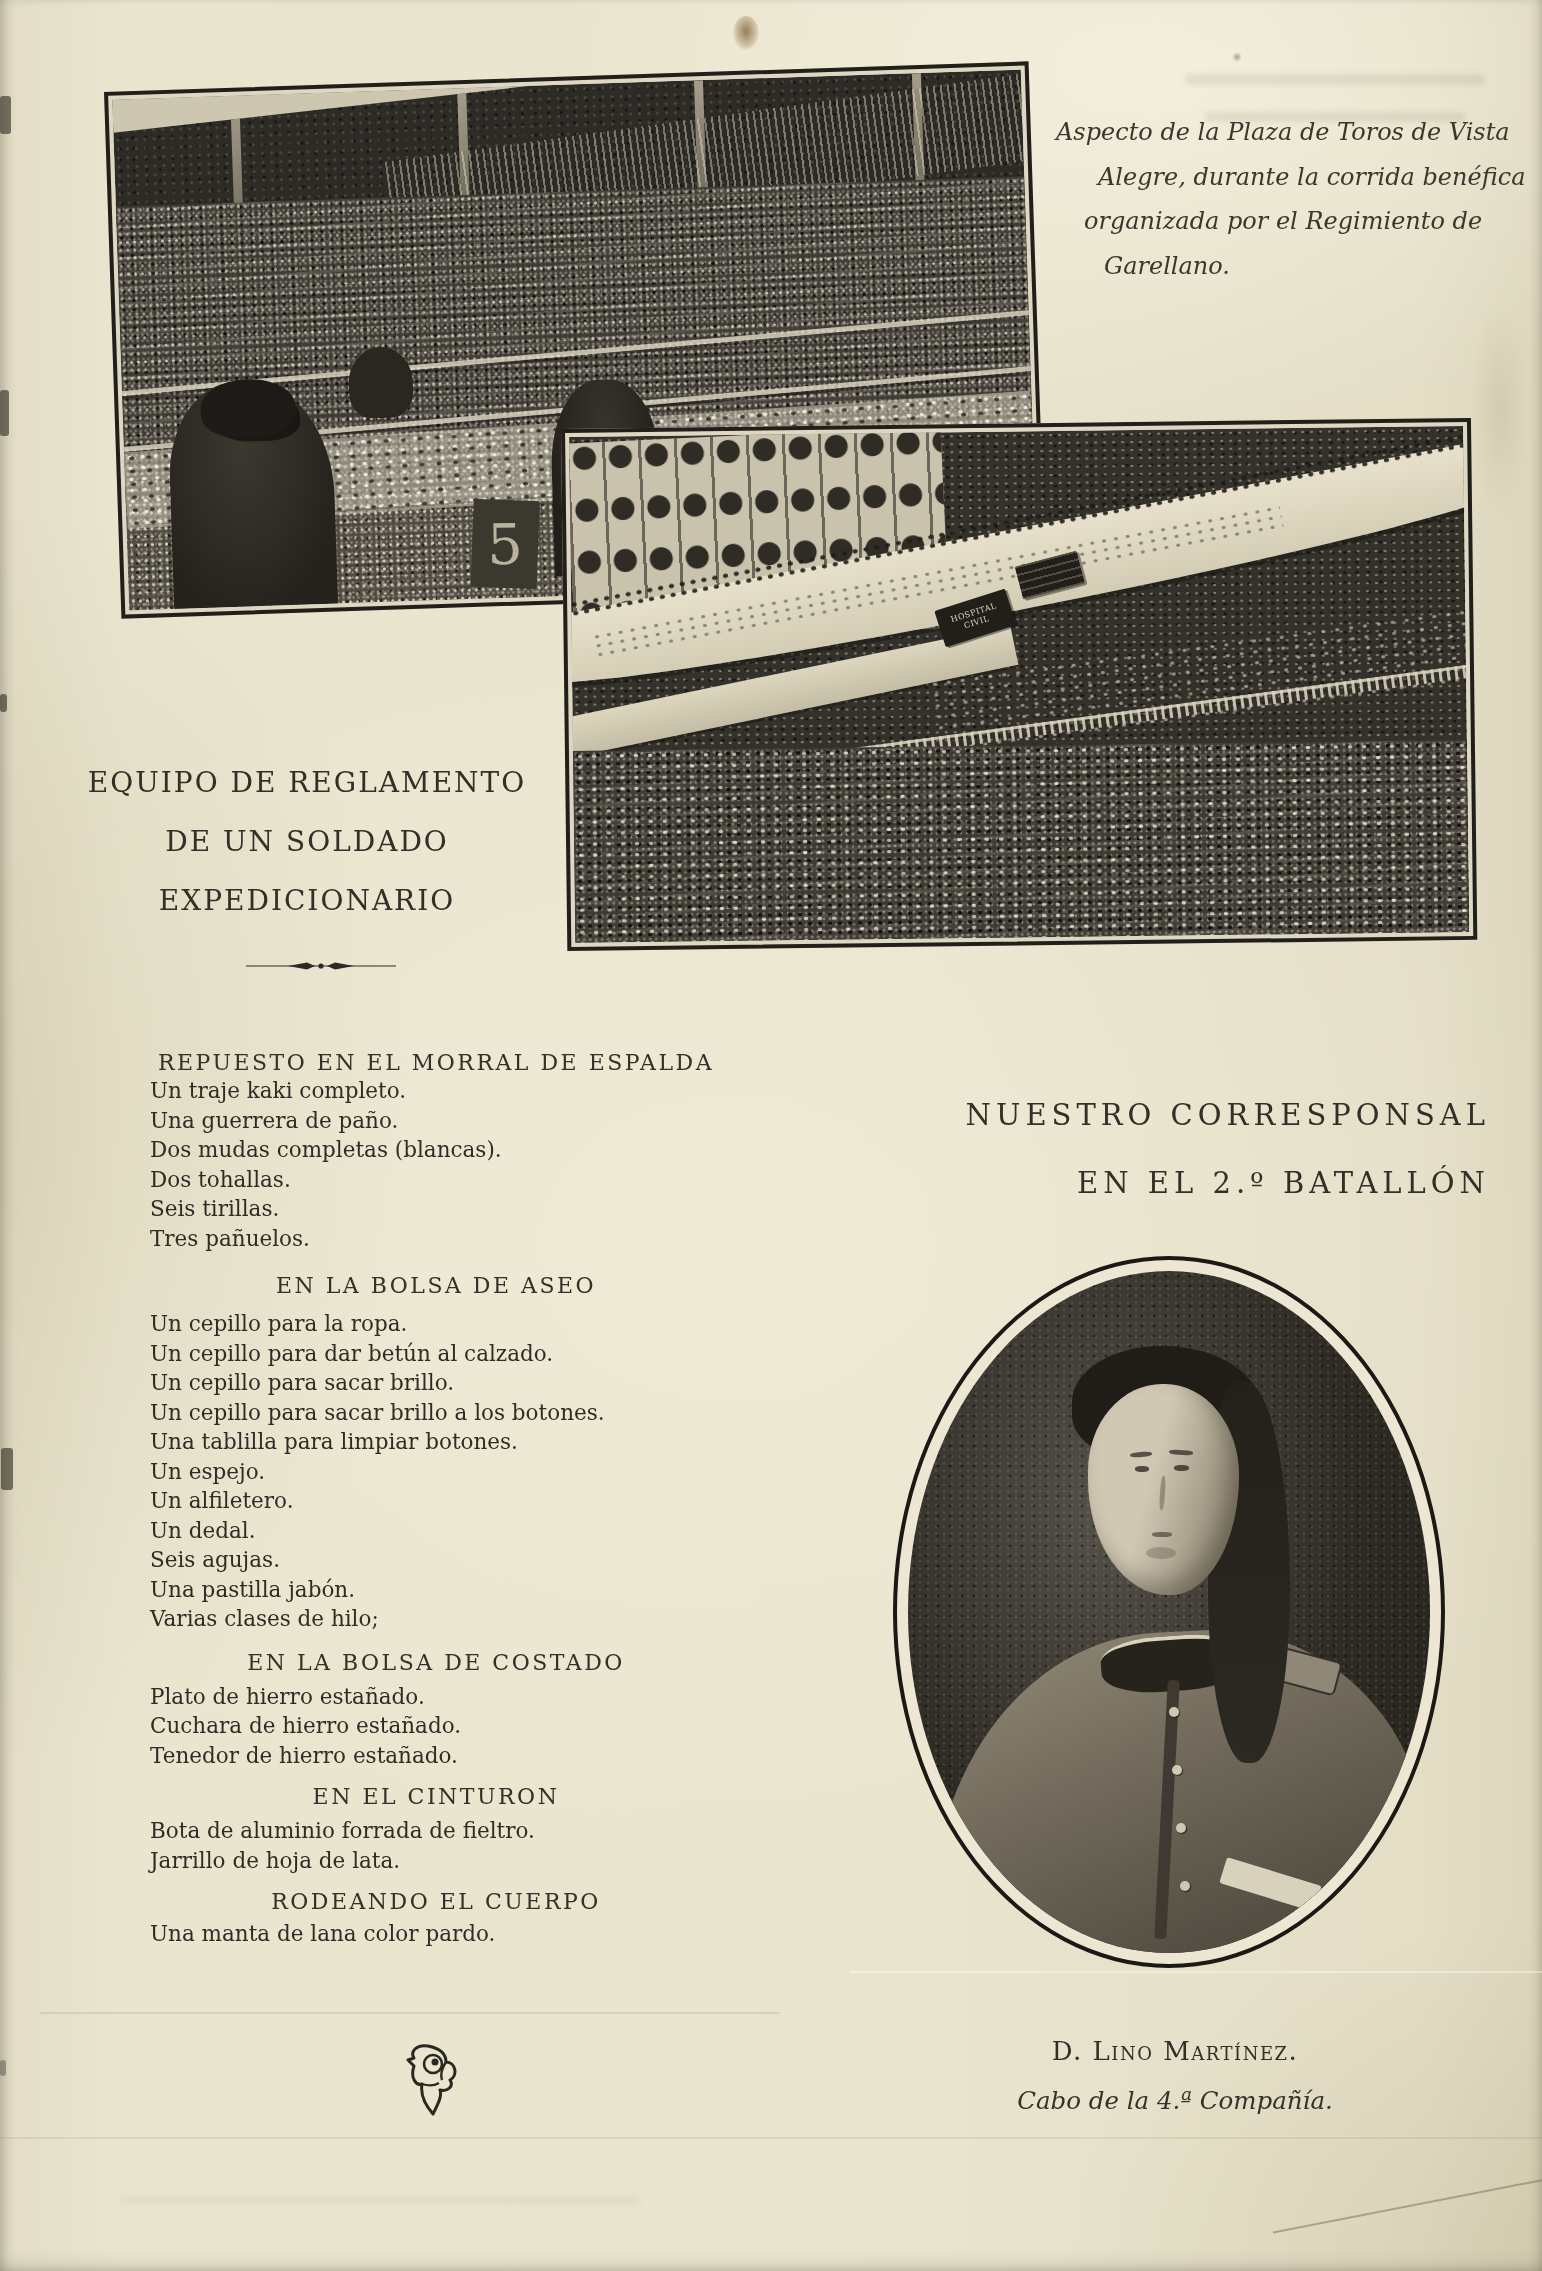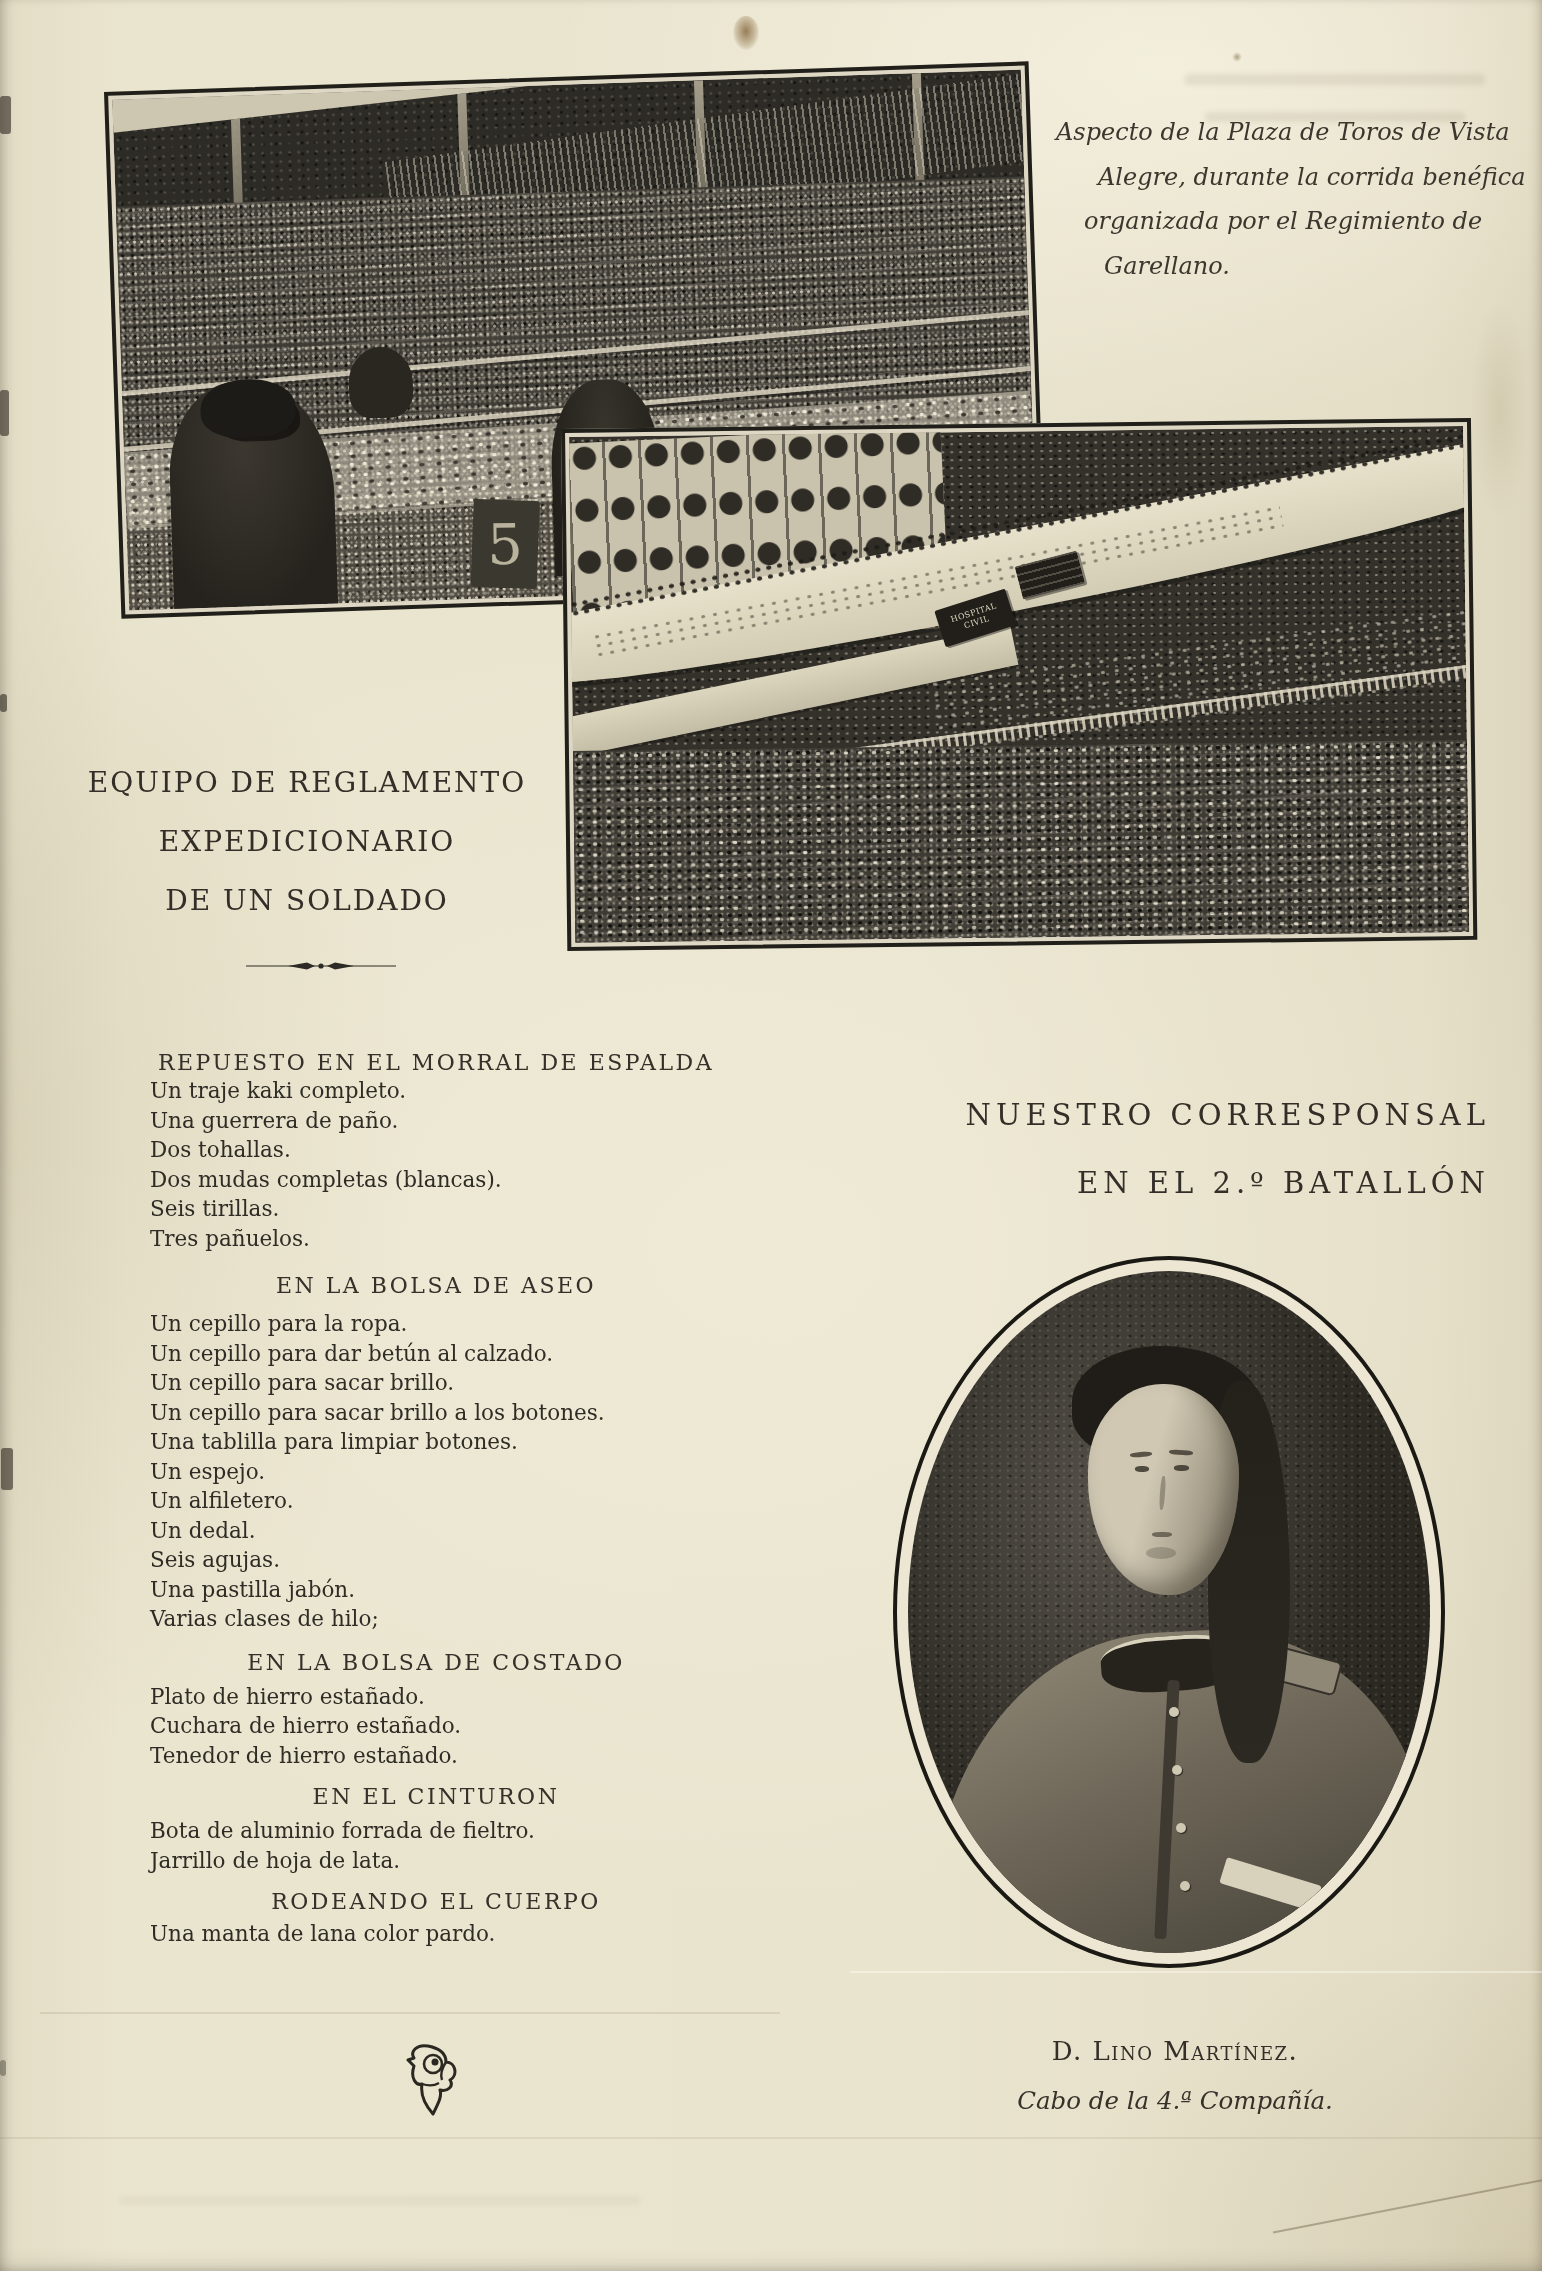--- a/index.html
+++ b/index.html
@@ -254,39 +254,39 @@
 
   <div class="caption1">
     <div class="ln">Aspecto de la Plaza de Toros de Vista</div>
     <div class="ln">Alegre, durante la corrida benéfica</div>
     <div class="ln">organizada por el Regimiento de</div>
     <div class="ln">Garellano.</div>
   </div>
 
   <div class="left-title">
     <div class="tl">EQUIPO DE REGLAMENTO</div>
+    <div class="tl">DE UN SOLDADO</div>
     <div class="tl">EXPEDICIONARIO</div>
-    <div class="tl">DE UN SOLDADO</div>
   </div>
 
   <div class="divider">
     <svg width="150" height="14" viewBox="0 0 150 14">
       <line x1="0" y1="7" x2="150" y2="7" stroke="#2c2a24" stroke-width="1.2"></line>
       <polygon points="42,7 61,3.4 69,7 61,10.6" fill="#2c2a24"></polygon>
       <polygon points="108,7 89,3.4 81,7 89,10.6" fill="#2c2a24"></polygon>
       <circle cx="75" cy="7" r="2.6" fill="#2c2a24"></circle>
     </svg>
   </div>
 
   <div class="sections">
     <div class="sec-heading h1">REPUESTO EN EL MORRAL DE ESPALDA</div>
     <div class="item">Un traje kaki completo.</div>
     <div class="item">Una guerrera de paño.</div>
+    <div class="item">Dos mudas completas (blancas).</div>
     <div class="item">Dos tohallas.</div>
-    <div class="item">Dos mudas completas (blancas).</div>
     <div class="item">Seis tirillas.</div>
     <div class="item">Tres pañuelos.</div>
 
     <div class="sec-heading h2">EN LA BOLSA DE ASEO</div>
     <div class="item">Un cepillo para la ropa.</div>
     <div class="item">Un cepillo para dar betún al calzado.</div>
     <div class="item">Un cepillo para sacar brillo.</div>
     <div class="item">Un cepillo para sacar brillo a los botones.</div>
     <div class="item">Una tablilla para limpiar botones.</div>
     <div class="item">Un espejo.</div>

